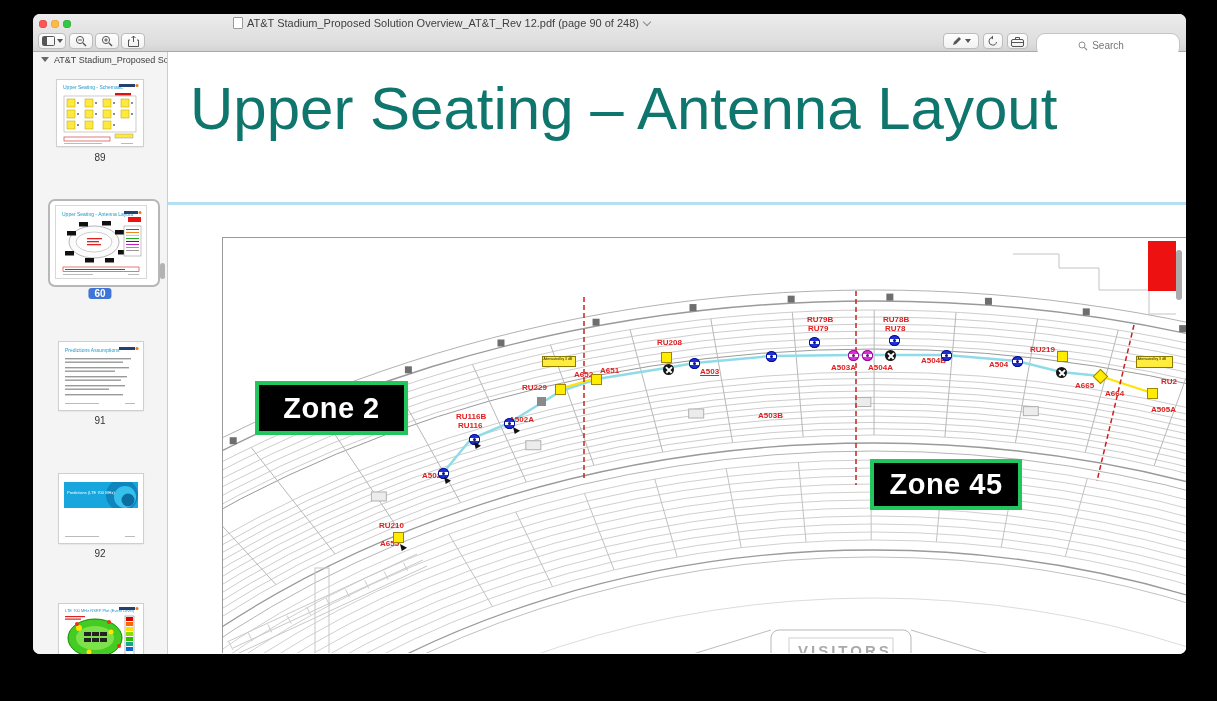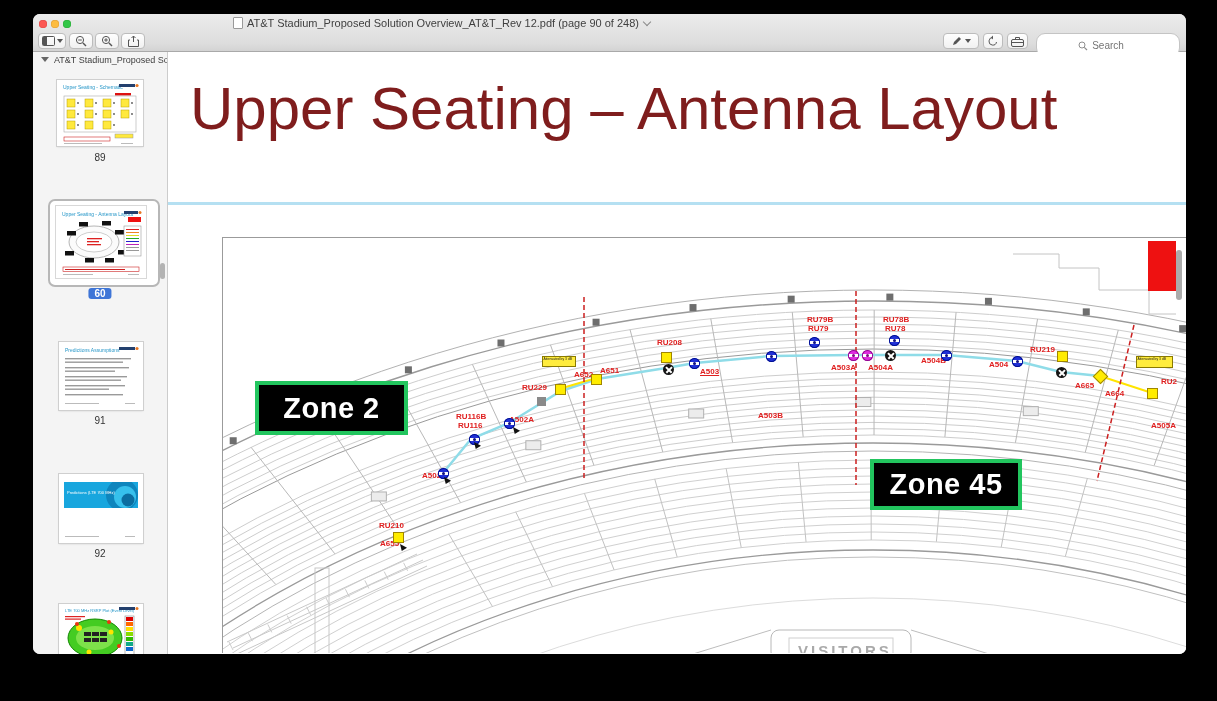--- a/index.html
+++ b/index.html
@@ -306,21 +306,21 @@
             <rect x="67" y="38" width="7" height="4" fill="#1a8"></rect>
           <rect x="67" y="43" width="7" height="4" fill="#16c"></rect>
         </g>
       </svg>
     </div>
 
     <div class="sbscroll"></div>
   </div>
 
   <div class="main">
-    <div class="slide-title" style="color: #7f1d1d;">Upper Seating – Antenna Layout</div>
+    <div class="slide-title" style="color: #0f766e;">Upper Seating – Antenna Layout</div>
     <div class="rule"></div>
     <div class="diagram" id="diagram">
       <svg id="bowl" width="964" height="416" viewBox="0 0 964 416">
           <ellipse cx="650" cy="1000" rx="1213.44" ry="948" fill="none" stroke="#b2b2b2" stroke-width="1"></ellipse>
           <ellipse cx="650" cy="1000" rx="1199.3600000000001" ry="937" fill="none" stroke="#9a9a9a" stroke-width="1.4"></ellipse>
           <ellipse cx="650" cy="1000" rx="1187.84" ry="928" fill="none" stroke="#cdcdcd" stroke-width="1"></ellipse>
           <ellipse cx="650" cy="1000" rx="1178.88" ry="921" fill="none" stroke="#cdcdcd" stroke-width="1"></ellipse>
           <ellipse cx="650" cy="1000" rx="1169.92" ry="914" fill="none" stroke="#cdcdcd" stroke-width="1"></ellipse>
           <ellipse cx="650" cy="1000" rx="1160.96" ry="907" fill="none" stroke="#cdcdcd" stroke-width="1"></ellipse>
           <ellipse cx="650" cy="1000" rx="1152" ry="900" fill="none" stroke="#cdcdcd" stroke-width="1"></ellipse>
@@ -442,21 +442,21 @@
         <div class="alab" style="left: 608px; top: 126px;">A503A</div>
         <div class="alab" style="left: 645px; top: 126px;">A504A</div>
         <div class="alab" style="left: 660px; top: 78px;">RU78B</div>
         <div class="alab" style="left: 662px; top: 87px;">RU78</div>
         <div class="alab" style="left: 698px; top: 119px;">A504B</div>
         <div class="alab" style="left: 766px; top: 123px;">A504</div>
         <div class="alab" style="left: 807px; top: 108px;">RU219</div>
         <div class="alab" style="left: 852px; top: 144px;">A665</div>
         <div class="alab" style="left: 882px; top: 152px;">A664</div>
         <div class="alab" style="left: 938px; top: 140px;">RU2</div>
-        <div class="alab" style="left: 928px; top: 168px; margin-top: 16px;">A505A</div>
+        <div class="alab" style="left: 928px; top: 168px;">A505A</div>
         <div class="mk blue" style="left: 246px; top: 196px;"></div>
         <div class="mk blue" style="left: 281px; top: 180px;"></div>
         <div class="mk blue" style="left: 215px; top: 230px;"></div>
         <div class="mk blue" style="left: 466px; top: 120px;"></div>
         <div class="mk blue" style="left: 543px; top: 113px;"></div>
         <div class="mk blue" style="left: 586px; top: 99px;"></div>
         <div class="mk blue" style="left: 666px; top: 97px;"></div>
         <div class="mk blue" style="left: 718px; top: 112px;"></div>
         <div class="mk blue" style="left: 789px; top: 118px;"></div>
         <div class="mk mag" style="left: 625px; top: 112px;"></div>

